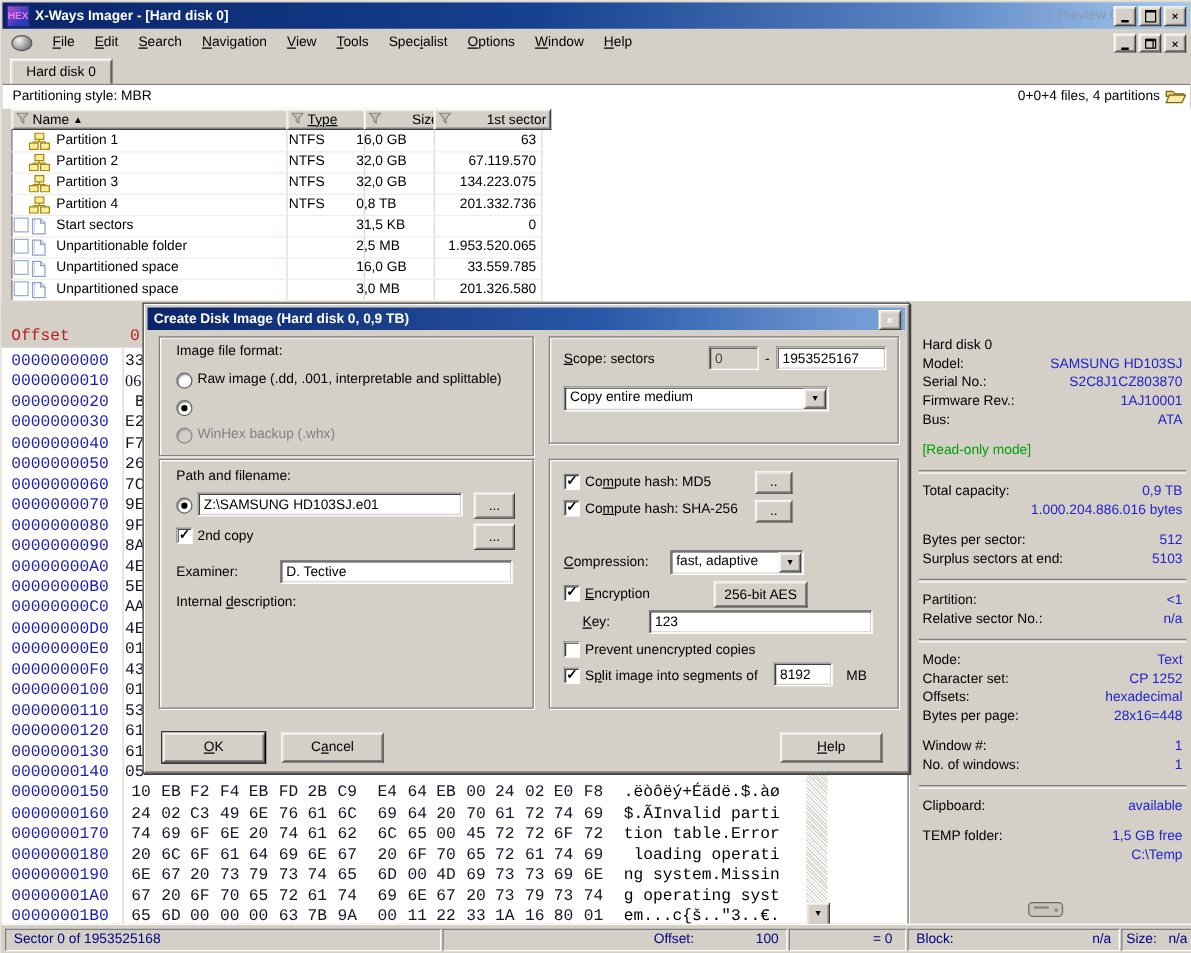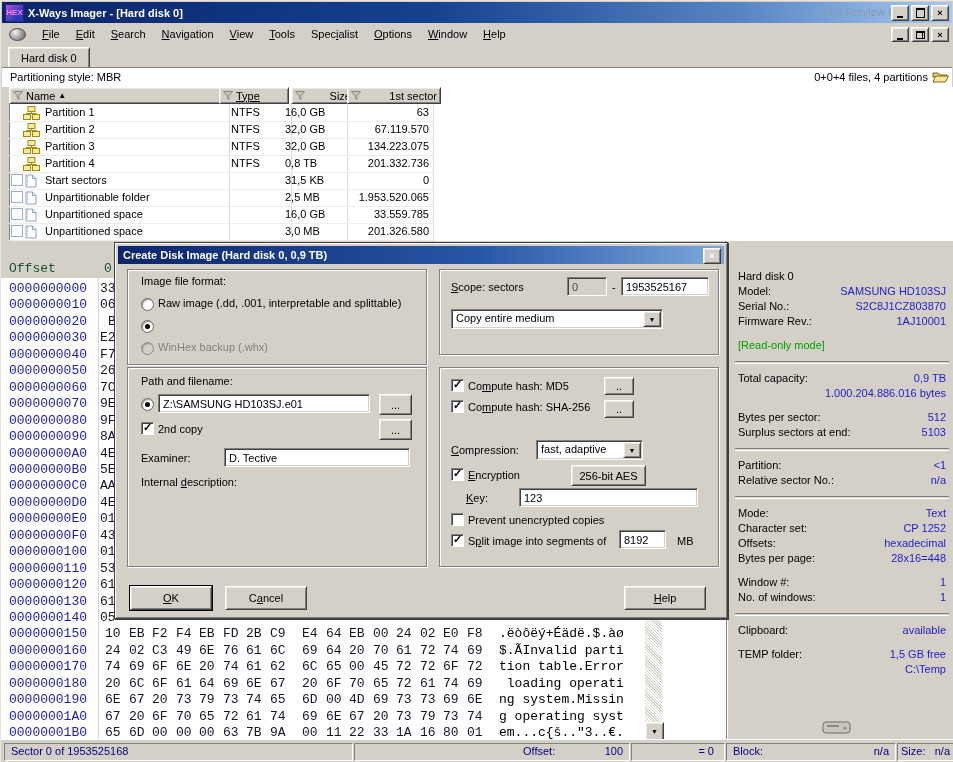--- a/index.html
+++ b/index.html
@@ -60,21 +60,21 @@
   .trow span{position:absolute;top:2px;white-space:nowrap;}
   .tname{left:36px;} .ttype{left:222px;} 
   .tsize{left:276px;width:56px;text-align:left;} .tsect{left:332px;width:88px;text-align:right;}
   .rowcb{position:absolute;left:2px;top:3px;width:10px;height:10px;background:#fff;border:1px solid #9ab0cc;}
   .rowicon{position:absolute;left:16px;top:1px;}
   .particon{position:absolute;left:14px;top:1px;}
 
   
   .hexwin{position:absolute;left:0;top:240px;width:725px;height:498px;background:#d4d0c8;}
   .hexhead{position:absolute;left:0;top:17px;width:725px;height:20px;background:#d4d0c8;border-bottom:1px solid #aaa69c;}
-  .hexhead span{position:absolute;top:3px;font-family:"Liberation Mono",monospace;font-size:13px;color:#14532d;}
+  .hexhead span{position:absolute;top:3px;font-family:"Liberation Mono",monospace;font-size:13px;color:#b91c1c;}
   .hexbody{position:absolute;left:0;top:37px;width:725px;height:461px;background:#fff;}
   .offline{position:absolute;left:97px;top:0;width:1px;height:461px;background:#d8d5cc;}
   .hxr{position:absolute;left:0;width:725px;height:16px;font-family:"Liberation Mono",monospace;font-size:13px;white-space:pre;}
   .hxr span{position:absolute;top:0;}
   .hoff{left:8px;color:#1c1cb0;} .hbyte{color:#15152a;} .htxt{left:498px;color:#000;}
   .vscroll{position:absolute;left:644px;top:37px;width:17px;height:461px;
      background:repeating-linear-gradient(45deg,#ffffff 0 1px,#d9d5cd 1px 2px);}
   .sbtn{position:absolute;left:0;width:17px;height:17px;display:flex;align-items:center;justify-content:center;font-size:7px;color:#000;}
 
   
@@ -187,21 +187,21 @@
 
   <div class="dirtable">
     <div class="gutter"></div>
     <div class="hc" style="left:8px;width:220px;">
       <span><svg width="10" height="9">
             <path d="M0.5 0.5 h9 l-3.5 4 v4 l-2 -1.8 v-2.2 z" fill="#c6c3ba" stroke="#8a867c"></path>
           </svg></span>
       <span>Name</span>
       <span style="font-size:8px;">▲</span>
     </div>
-    <div class="hc" style="left:218px;width:62px;text-decoration:underline;">
+    <div class="hc" style="left:228px;width:62px;text-decoration:underline;">
       <span><svg width="10" height="9">
             <path d="M0.5 0.5 h9 l-3.5 4 v4 l-2 -1.8 v-2.2 z" fill="#c6c3ba" stroke="#8a867c"></path>
           </svg></span>
       <span>Type</span>
     </div>
     <div class="hc" style="left:290px;width:56px;">
       <span><svg width="10" height="9">
             <path d="M0.5 0.5 h9 l-3.5 4 v4 l-2 -1.8 v-2.2 z" fill="#c6c3ba" stroke="#8a867c"></path>
           </svg></span>
       <span class="grow" style="text-align:right;">Size</span>
@@ -318,21 +318,21 @@
 
   <div class="hexwin">
     <div class="hexhead">
       <span style="left:8px;">Offset</span>
       <span style="left:103px;">0</span>
     </div>
     <div class="hexbody">
       <div class="offline"></div>
       <div id="hex-rows">
           <div class="hxr" style="top: 3px;"><span class="hoff">0000000000</span><span class="hbyte" style="left:99px;">33</span></div>
-          <div class="hxr" style="top: 19.45px;"><span class="hoff">0000000010</span><span class="hbyte" style="left:99px;">06</span></div>
+          <div class="hxr" style="top: 19.45px;"><span class="hoff">0000000010</span><span class="hbyte" style="left:99px;font-family:Liberation Serif, serif;">06</span></div>
           <div class="hxr" style="top: 35.9px;"><span class="hoff">0000000020</span><span class="hbyte" style="left:107px;">BD</span></div>
           <div class="hxr" style="top: 52.35px;"><span class="hoff">0000000030</span><span class="hbyte" style="left:99px;">E2</span></div>
           <div class="hxr" style="top: 68.8px;"><span class="hoff">0000000040</span><span class="hbyte" style="left:99px;">F7</span></div>
           <div class="hxr" style="top: 85.25px;"><span class="hoff">0000000050</span><span class="hbyte" style="left:99px;">26</span></div>
           <div class="hxr" style="top: 101.7px;"><span class="hoff">0000000060</span><span class="hbyte" style="left:99px;">7C</span></div>
           <div class="hxr" style="top: 118.15px;"><span class="hoff">0000000070</span><span class="hbyte" style="left:99px;">9E</span></div>
           <div class="hxr" style="top: 134.6px;"><span class="hoff">0000000080</span><span class="hbyte" style="left:99px;">9F</span></div>
           <div class="hxr" style="top: 151.05px;"><span class="hoff">0000000090</span><span class="hbyte" style="left:99px;">8A</span></div>
           <div class="hxr" style="top: 167.5px;"><span class="hoff">00000000A0</span><span class="hbyte" style="left:99px;">4E</span></div>
           <div class="hxr" style="top: 183.95px;"><span class="hoff">00000000B0</span><span class="hbyte" style="left:99px;">5E</span></div>
@@ -371,20 +371,24 @@
           <span class="pv">SAMSUNG HD103SJ</span>
         </div>
         <div class="prow">
           <span class="pl">Serial No.:</span>
           <span class="pv">S2C8J1CZ803870</span>
         </div>
         <div class="prow">
           <span class="pl">Firmware Rev.:</span>
           <span class="pv">1AJ10001</span>
         </div>
+        <div class="prow">
+          <span class="pl">Bus:</span>
+          <span class="pv">ATA</span>
+        </div>
         <div class="prow green gap">
           <span class="pl">[Read-only mode]</span>
           <span class="pv"></span>
         </div>
         <div class="psep"></div>
         <div class="prow">
           <span class="pl">Total capacity:</span>
           <span class="pv">0,9 TB</span>
         </div>
         <div class="prow">

